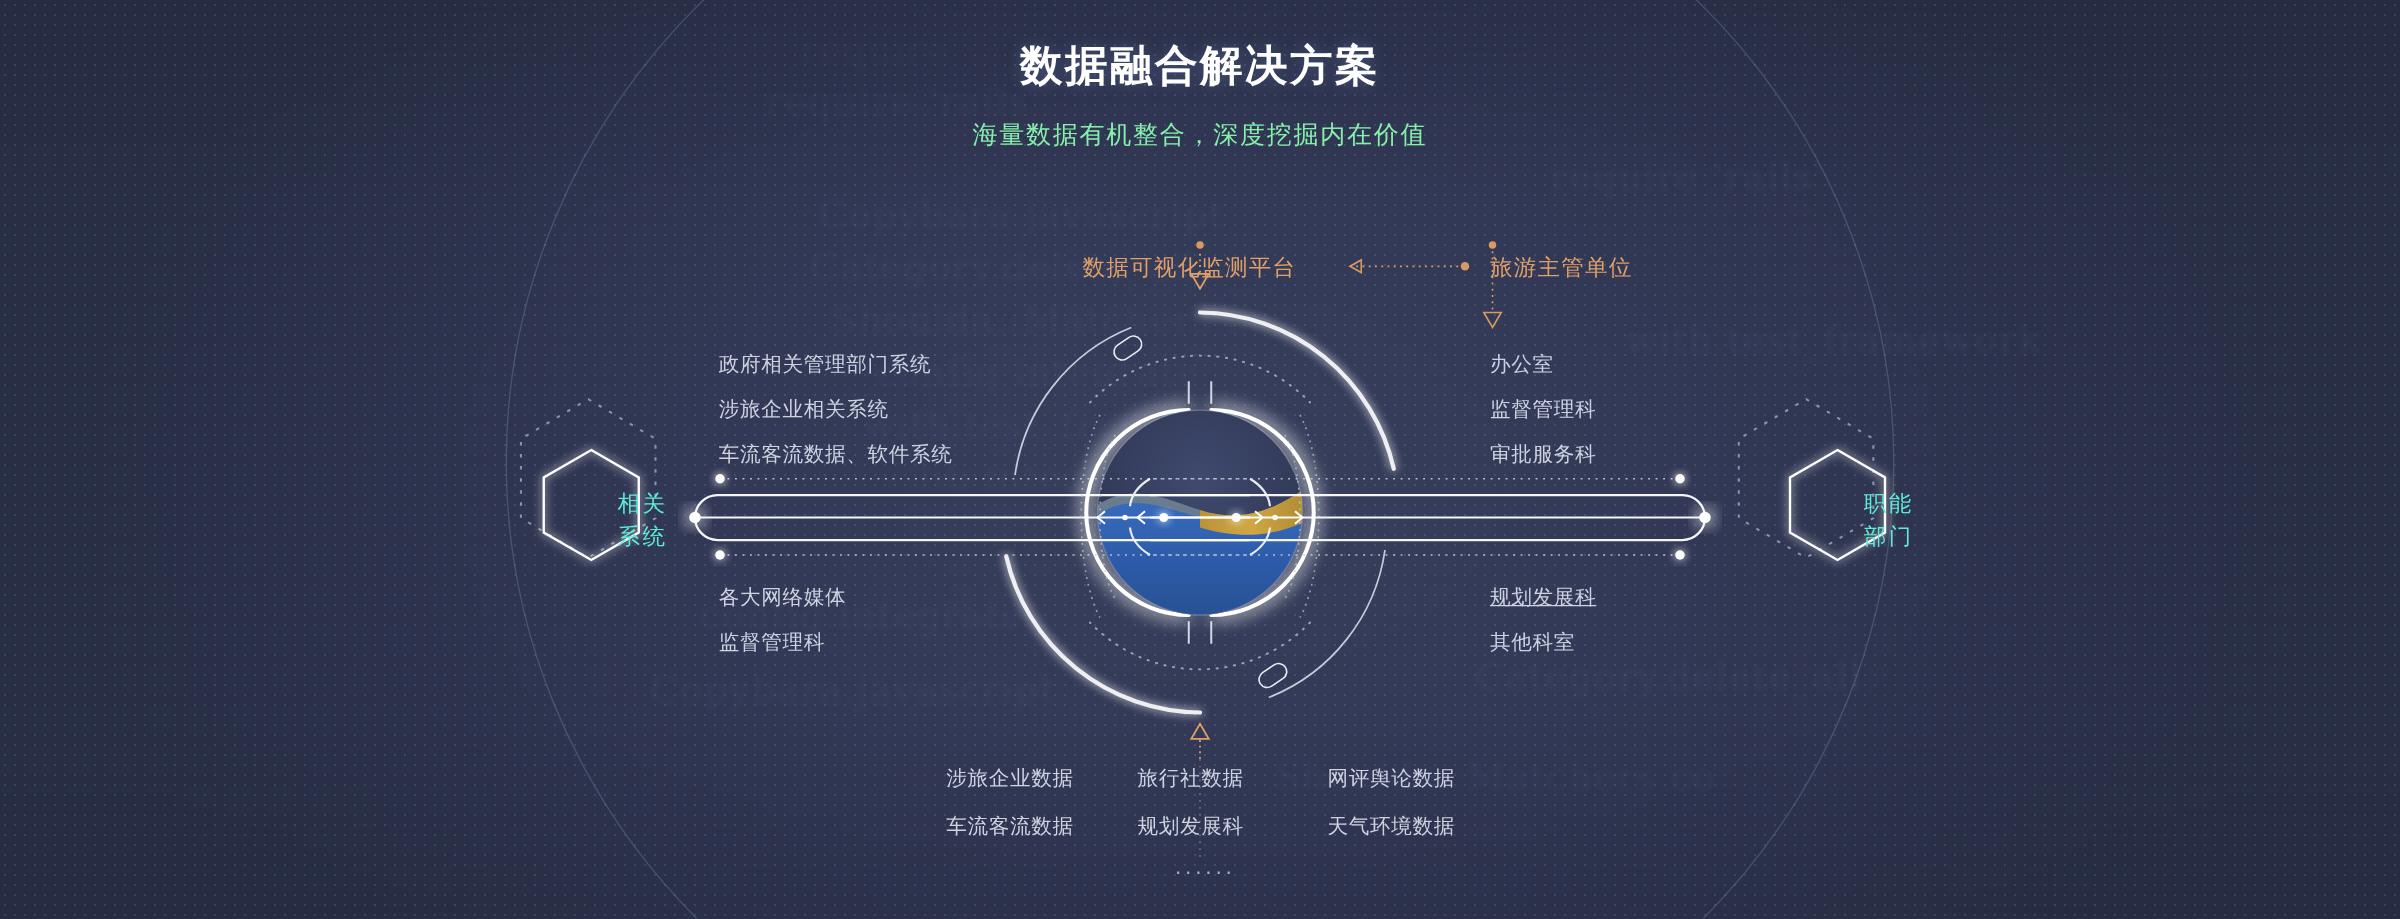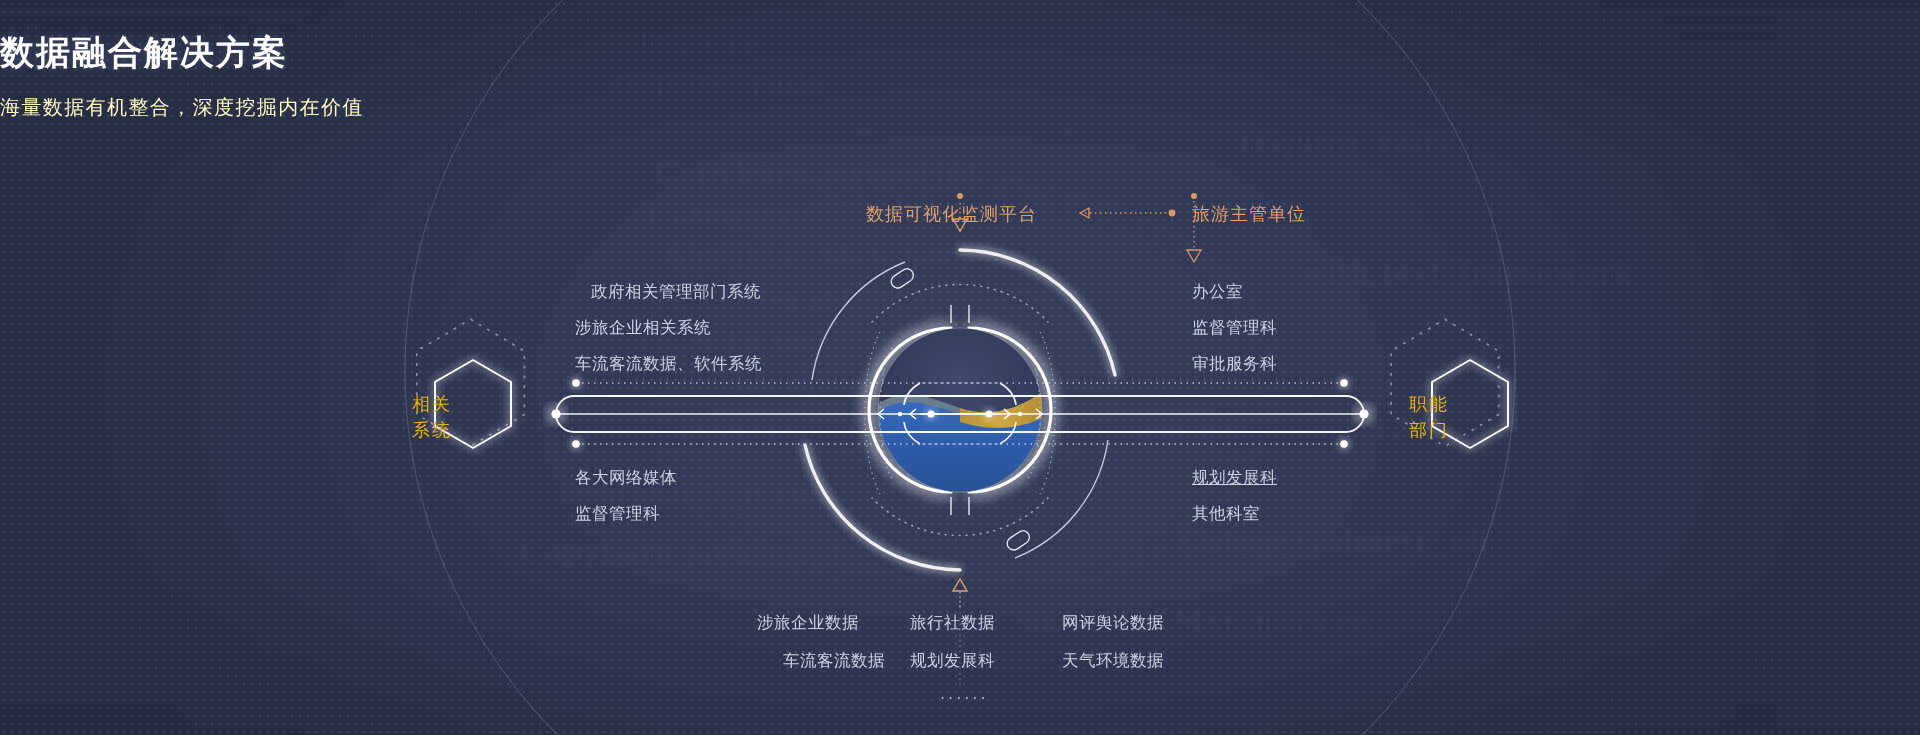--- a/index.html
+++ b/index.html
@@ -42,40 +42,40 @@
   
   .bg-dots{
     position:absolute;inset:0;
     background-image:radial-gradient(rgba(170,185,225,0.16) 1px, transparent 1.2px);
     background-size:8px 8px;
     background-position:0 0;
   }
   .bg-ellipse{position:absolute;left:0;top:0;width:1920px;height:735px;}
 
   
-  .head{position:absolute;left:0;right:0;top:30px;text-align:left;z-index:20;font-family:Liberation Mono, monospace;}
+  .head{position:absolute;left:0;right:0;top:30px;text-align:center;z-index:20;font-family:Liberation Mono, monospace;}
   .title{
     font-size:34px;font-weight:bold;color:#ffffff;letter-spacing:2px;
     text-shadow:0 0 12px rgba(150,180,255,0.25);
     margin:0;
   }
   .subtitle{
-    margin:18px 0 0 0;font-size:20px;color:#fef9c3;letter-spacing:1.4px;font-weight:normal;
+    margin:18px 0 0 0;font-size:20px;color:#86efac;letter-spacing:1.4px;font-weight:normal;
   }
 
   
   #diagram{position:absolute;left:0;top:0;width:1920px;height:735px;z-index:10;}
 
   .lbl{
     position:absolute;font-size:16.5px;color:#ced3e2;white-space:nowrap;letter-spacing:.5px;
   }
   .lbl-accent{color:#e0a06a;font-size:18px;letter-spacing:1px;}
 
   .hex-text{
-    position:absolute;text-align:left;color:#eab308;font-size:18px;line-height:26px;
+    position:absolute;text-align:right;color:#5eead4;font-size:18px;line-height:26px;
     letter-spacing:2px;white-space:pre-line;
   }
 
   .core-text{
     position:absolute;text-align:center;color:#ffffff;
     font-size:24px;font-weight:bold;line-height:33px;letter-spacing:3px;
     text-shadow:0 1px 5px rgba(10,20,50,0.7);
     white-space:pre-line;
     z-index:16;
   }
@@ -303,21 +303,21 @@
   <div class="head">
     <h1 class="title">数据融合解决方案</h1>
     <h2 class="subtitle">海量数据有机整合，深度挖掘内在价值</h2>
   </div>
 
   <div style="position:absolute;inset:0;z-index:25;border-radius:22px;">
 
     <div class="lbl lbl-accent" style="left:866px;top:202px;">数据可视化监测平台</div>
     <div class="lbl lbl-accent" style="left:1192px;top:202px;">旅游主管单位</div>
 
-    <div class="lbl" style="left:591px;top:281px;">政府相关管理部门系统</div>
+    <div class="lbl" style="left:575px;top:281px;">政府相关管理部门系统</div>
     <div class="lbl" style="left:575px;top:317px;">涉旅企业相关系统</div>
     <div class="lbl" style="left:575px;top:353px;">车流客流数据、软件系统</div>
 
     <div class="lbl" style="left:575px;top:467px;">各大网络媒体</div>
     <div class="lbl" style="left:575px;top:503px;">监督管理科</div>
 
     <div class="lbl" style="left:1192px;top:281px;">办公室</div>
     <div class="lbl" style="left:1192px;top:317px;">监督管理科</div>
     <div class="lbl" style="left:1192px;top:353px;">审批服务科</div>
 
@@ -326,19 +326,19 @@
 
     <div class="hex-text" style="left:412px;top:391px;width:122px;">相关
 系统</div>
     <div class="hex-text" style="left:1409px;top:391px;width:122px;">职能
 部门</div>
 
 
     <div class="lbl" style="left:757px;top:612px;">涉旅企业数据</div>
     <div class="lbl" style="left:910px;top:612px;">旅行社数据</div>
     <div class="lbl" style="left:1062px;top:612px;">网评舆论数据</div>
-    <div class="lbl" style="left:783px;top:650px;text-align:right;">车流客流数据</div>
+    <div class="lbl" style="left:757px;top:650px;text-align:right;">车流客流数据</div>
     <div class="lbl" style="left:910px;top:650px;">规划发展科</div>
     <div class="lbl" style="left:1062px;top:650px;">天气环境数据</div>
     <div class="dots-more" style="left:940px;top:684px;">......</div>
 
   </div>
 </div>
 
 </body></html>

